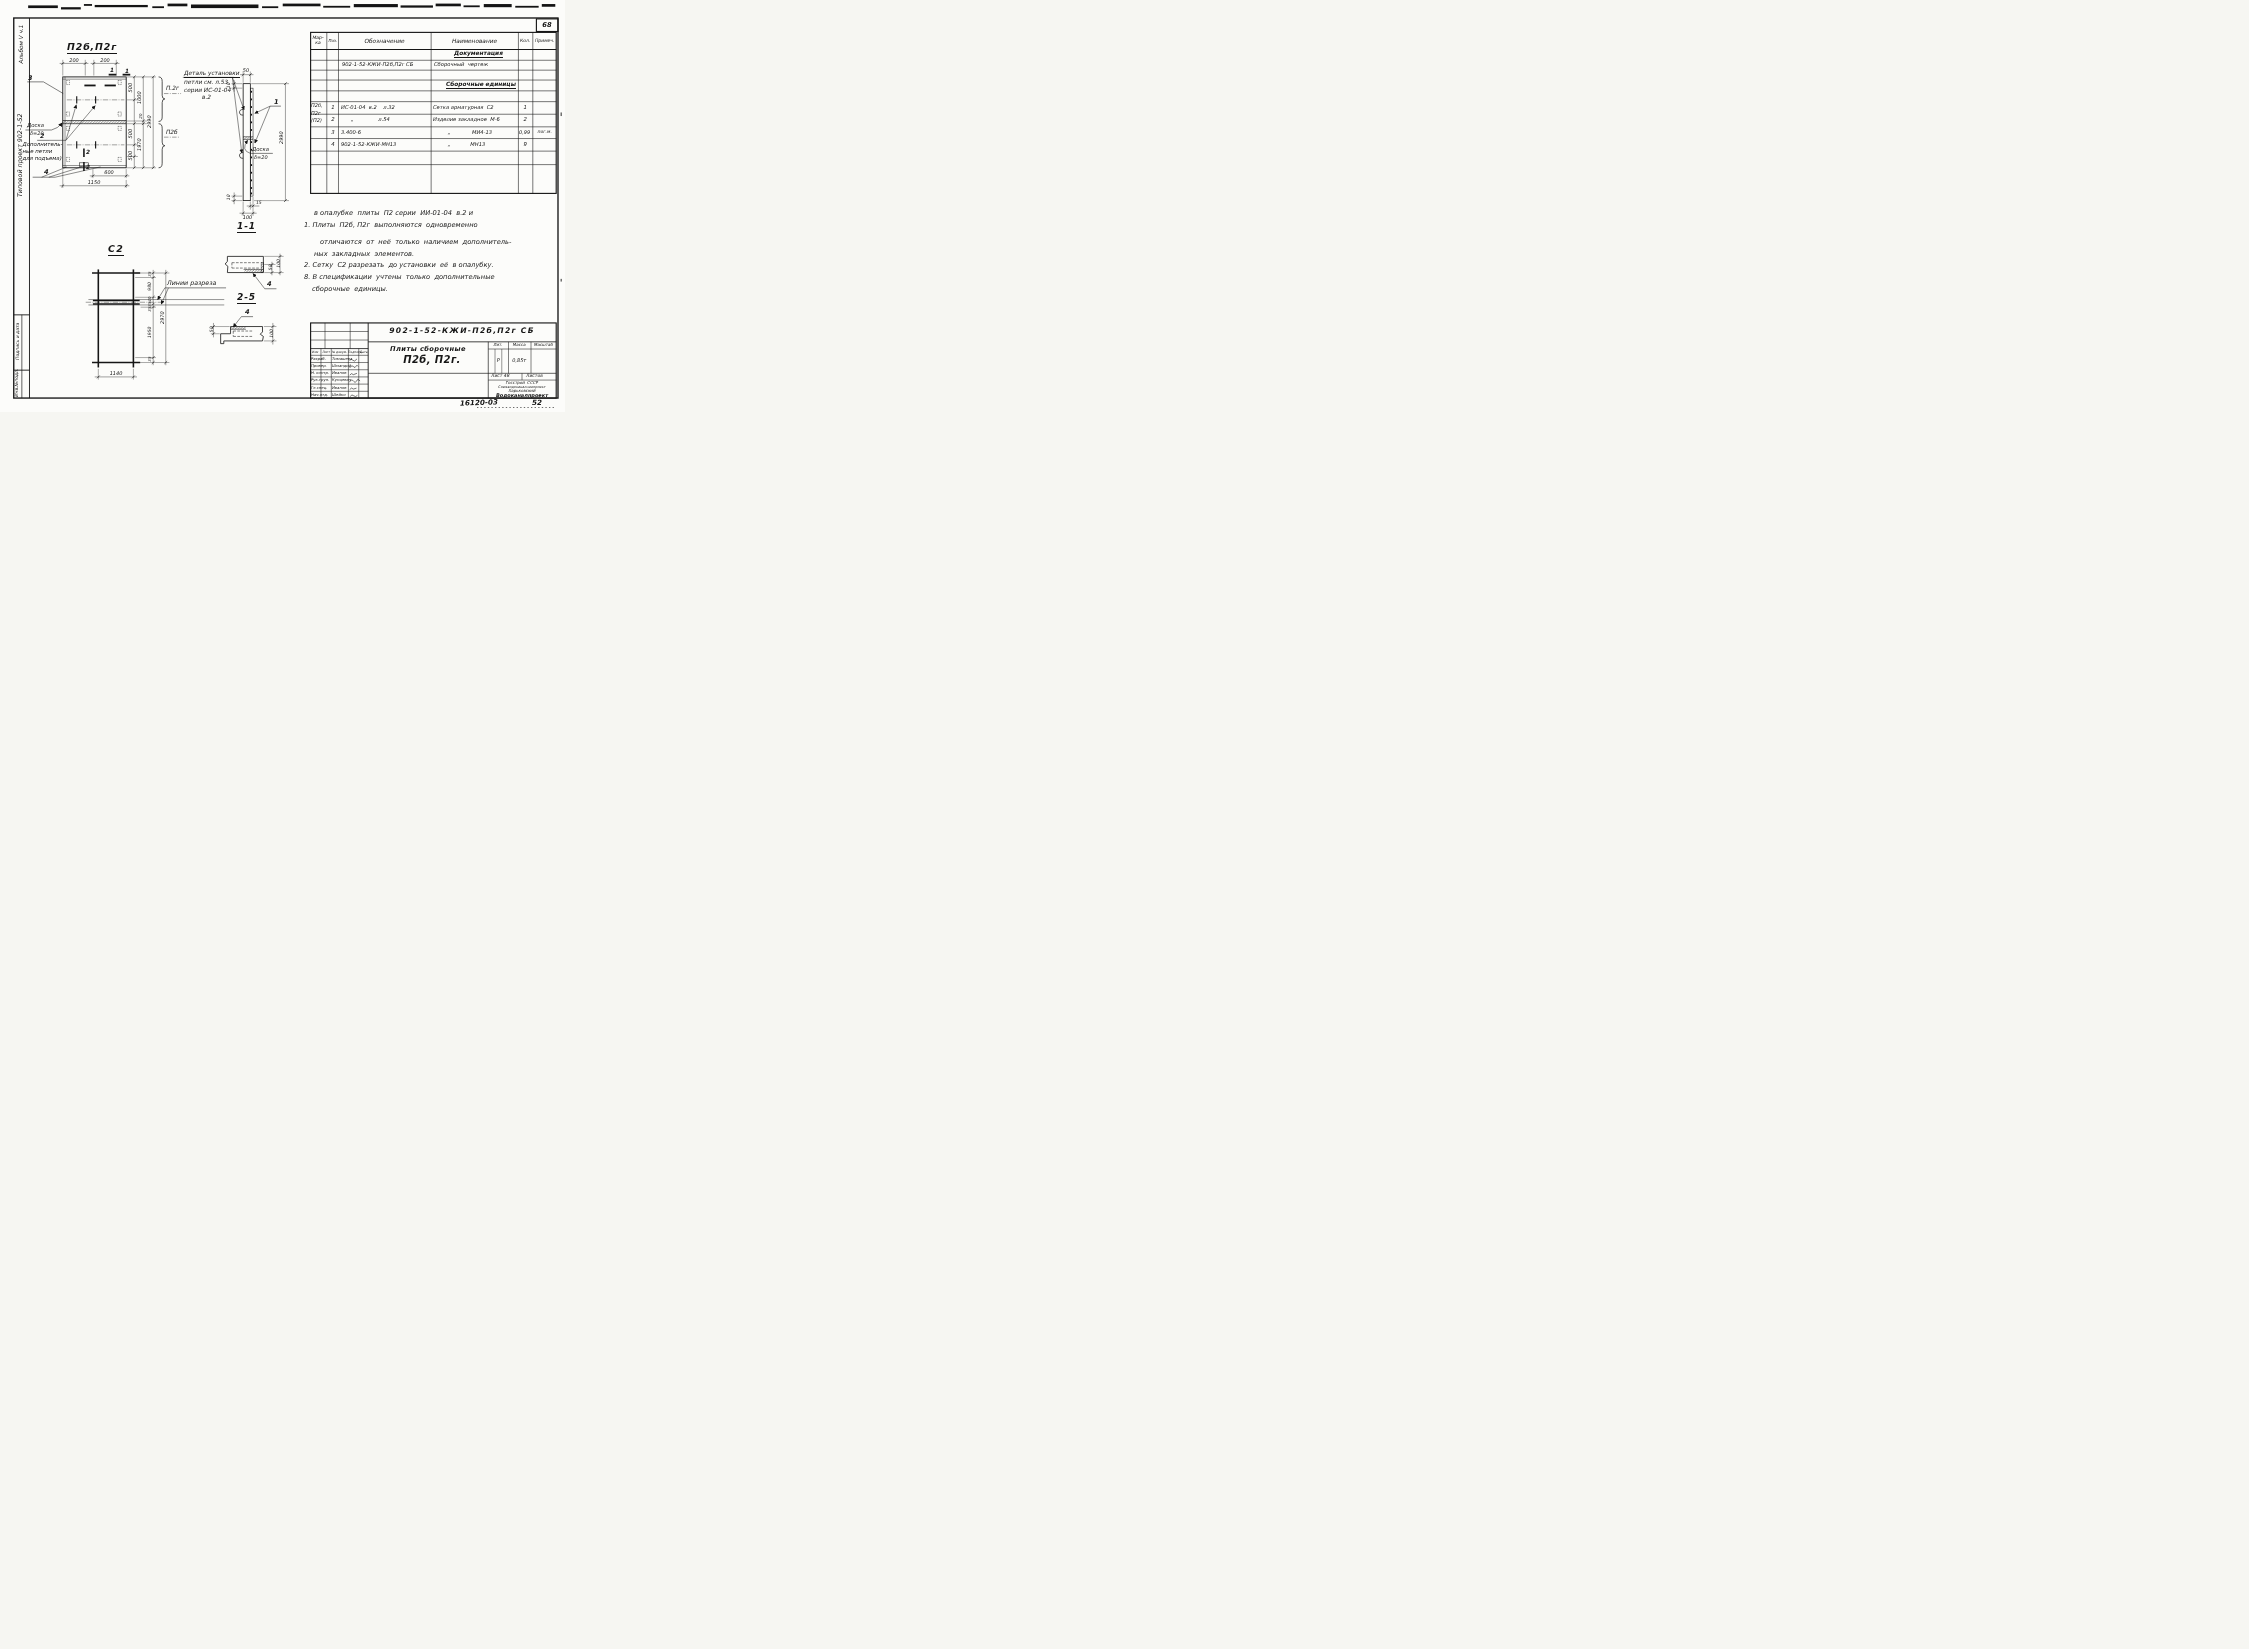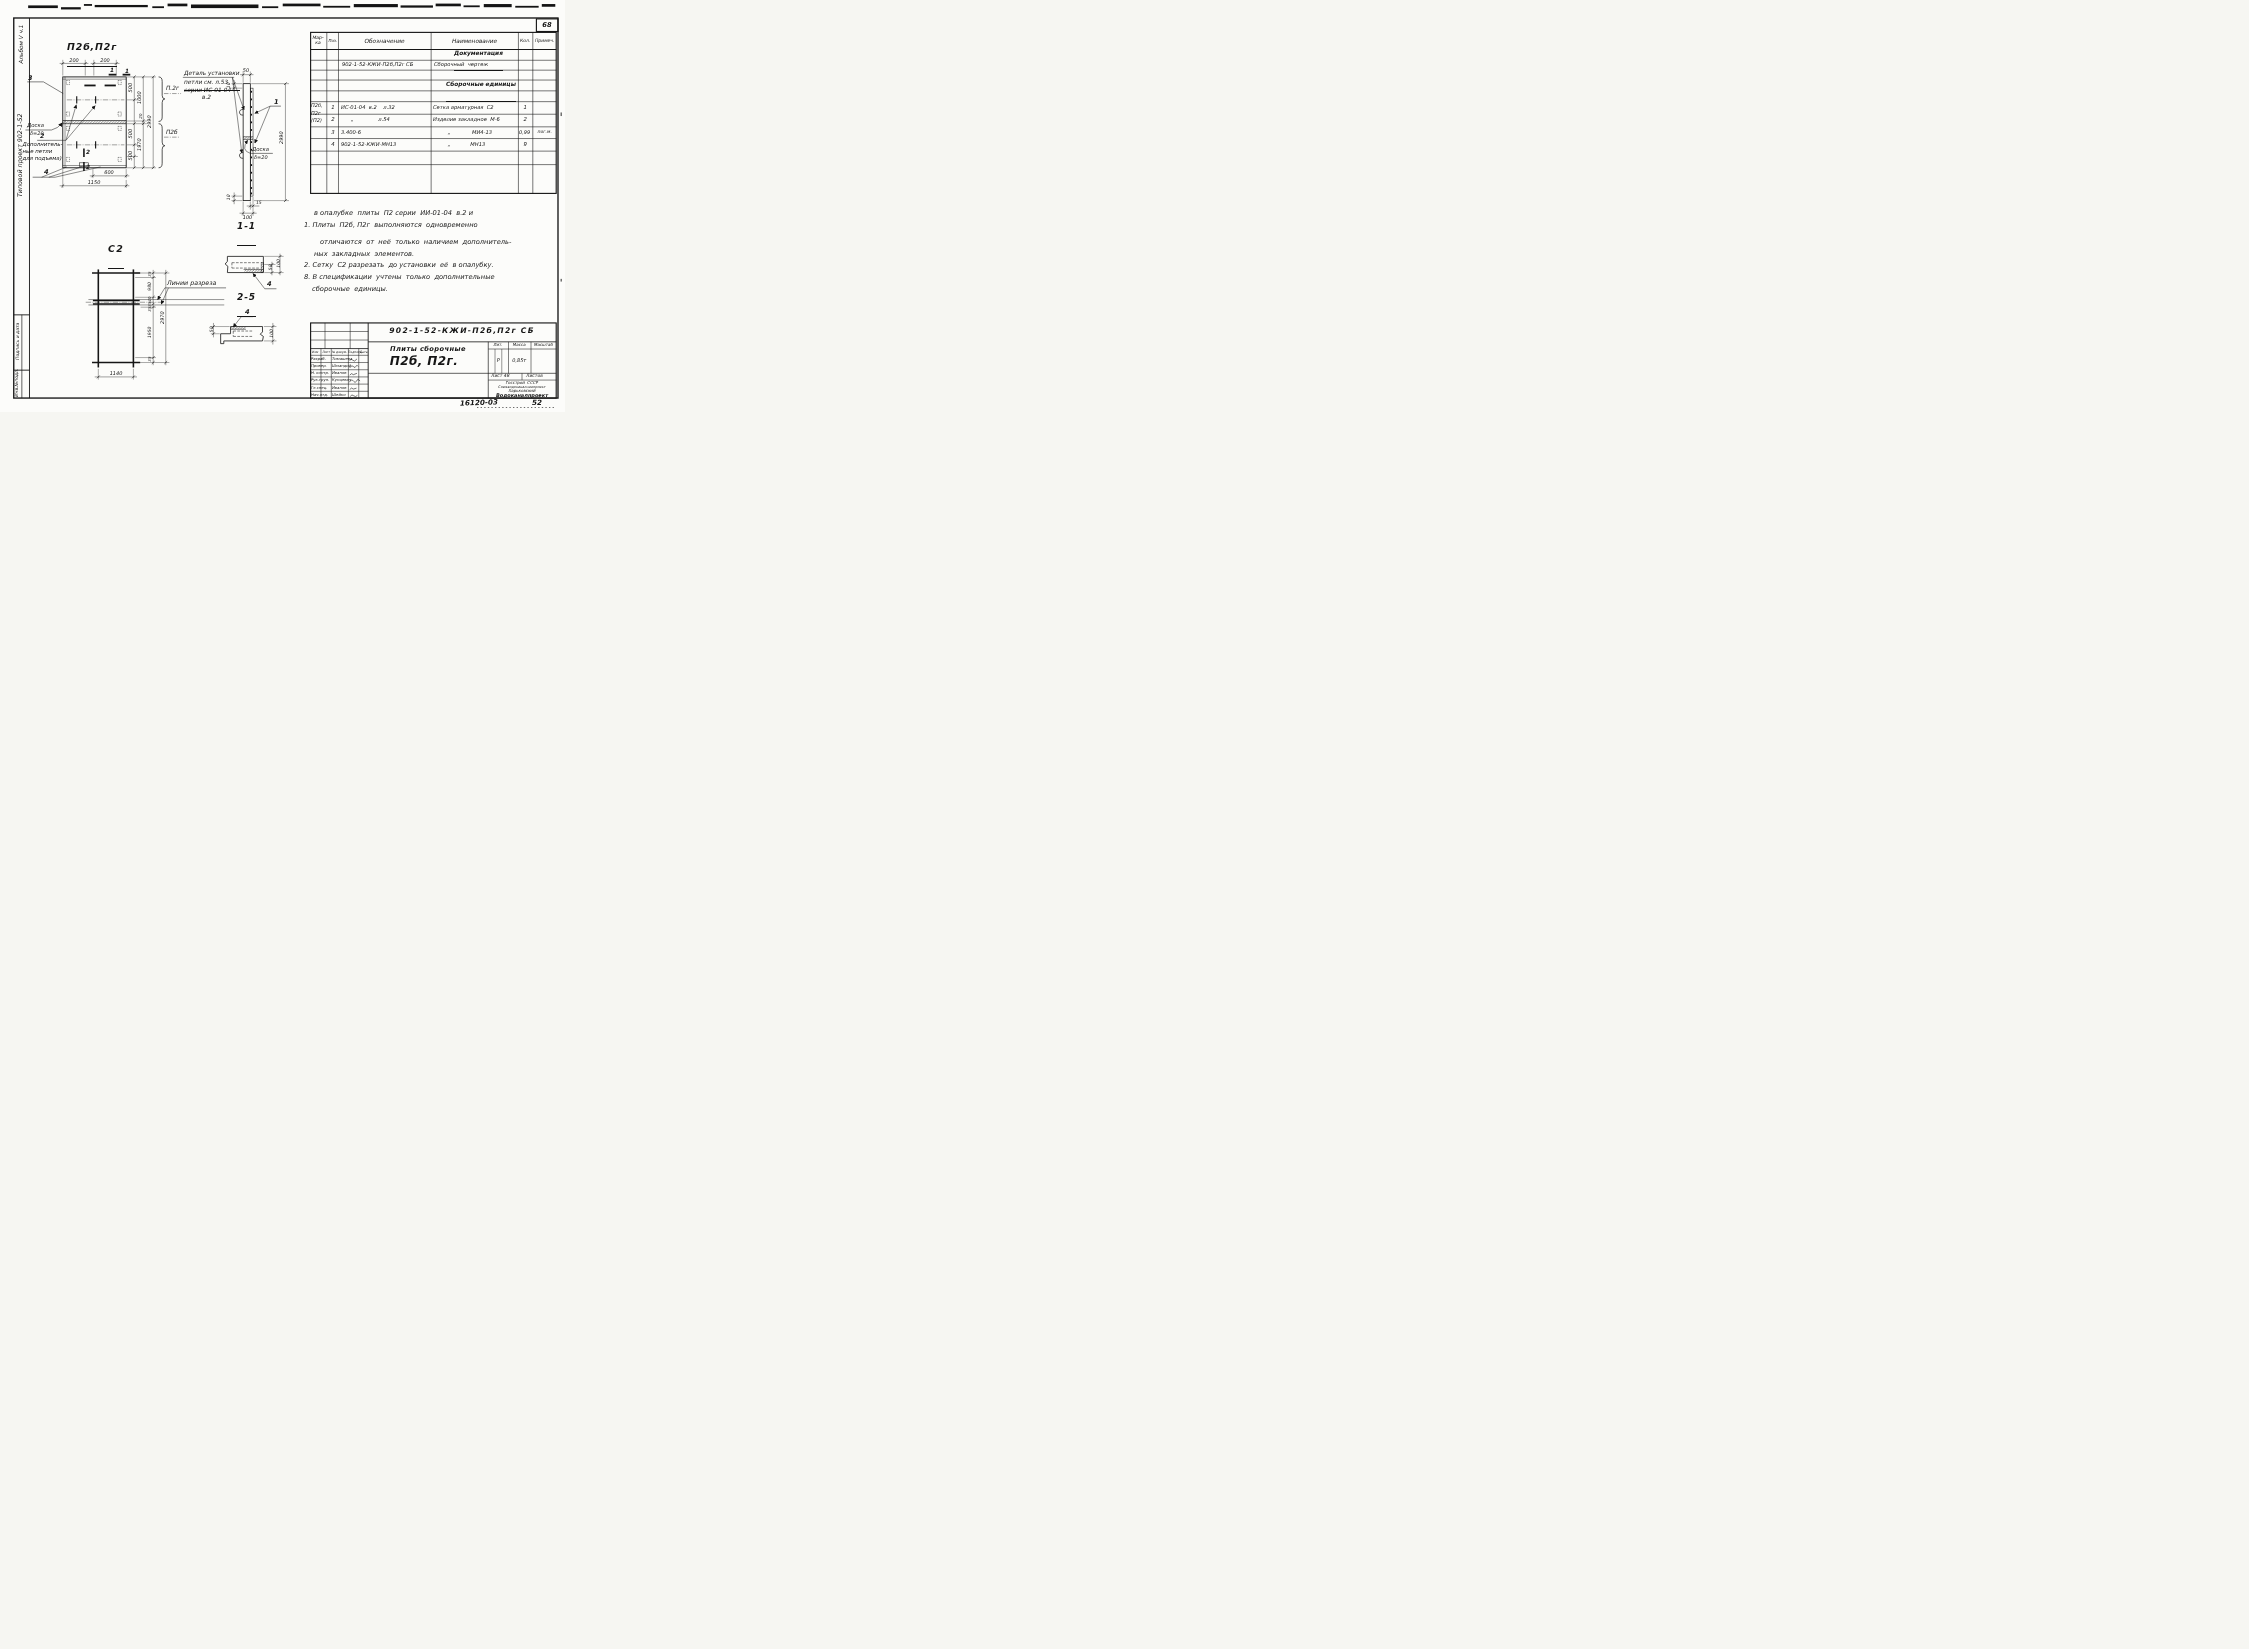--- a/index.html
+++ b/index.html
@@ -2,21 +2,21 @@
 <html style="font-size:7.2px"><head>
 <meta charset="utf-8">
 <style>
   html,body{margin:0;padding:0;background:#f6f6f2;}
   .sheet{position:relative;width:565px;height:412px;background:#fcfcfa;overflow:hidden;
          font-family:"DejaVu Sans",sans-serif;color:#161616;}
   .lbl{position:absolute;font-style:italic;white-space:pre;line-height:1.05;}
   .b{font-weight:bold;}
   .c{text-align:center;}
   .rot{transform:rotate(-90deg);transform-origin:center;}
-  .u{border-bottom:0.7px solid #161616;padding-bottom:14px;}
+  .u{border-bottom:0.7px solid #161616;padding-bottom:1px;}
   svg{position:absolute;left:0;top:0;}
   .ln{stroke:#161616;fill:none;}
 </style>
 </head>
 <body>
 
 <div class="sheet">
 
 <svg width="565" height="412" viewBox="0 0 1255 916">
   <defs>
@@ -450,21 +450,21 @@
 <div class="lbl" style="left:304px;top:216px;font-size:6.7px;margin-top:6px;">1. Плиты  П2б, П2г  выполняются  одновременно</div>
 <div class="lbl" style="left:314px;top:210px;font-size:6.7px;">в опалубке  плиты  П2 серии  ИИ-01-04  в.2 и</div>
 <div class="lbl" style="left:320px;top:239px;font-size:6.7px;">отличаются  от  неё  только  наличием  дополнитель-</div>
 <div class="lbl" style="left:314px;top:251px;font-size:6.7px;">ных  закладных  элементов.</div>
 <div class="lbl" style="left:304px;top:262px;font-size:6.7px;">2. Сетку  С2 разрезать  до установки  её  в опалубку.</div>
 <div class="lbl" style="left:304px;top:274px;font-size:6.7px;">8. В спецификации  учтены  только  дополнительные</div>
 <div class="lbl" style="left:312px;top:286px;font-size:6.7px;">сборочные  единицы.</div>
 
 <div class="lbl b c" style="left:368px;top:327px;width:188px;font-size:7.6px;letter-spacing:1.3px;">902-1-52-КЖИ-П2б,П2г СБ</div>
 <div class="lbl b c" style="left:368px;top:346px;width:120px;font-size:6.7px;letter-spacing:0.4px;">Плиты сборочные</div>
-<div class="lbl b c" style="left:368px;top:355px;width:112px;font-size:12px;letter-spacing:0.4px;">П2б, П2г.</div>
+<div class="lbl b c" style="left:376px;top:355px;width:112px;font-size:10px;letter-spacing:0.4px;">П2б, П2г.</div>
 <div class="lbl c" style="left:488px;top:343px;width:20px;font-size:4px;">Лит.</div>
 <div class="lbl c" style="left:508px;top:343px;width:22.5px;font-size:4px;">Масса</div>
 <div class="lbl c" style="left:531px;top:343px;width:25px;font-size:4px;">Масштаб</div>
 <div class="lbl c" style="left:495px;top:358px;width:6.7px;font-size:5px;">Р</div>
 <div class="lbl c" style="left:508px;top:358px;width:22.5px;font-size:5px;">0,85т</div>
 <div class="lbl" style="left:491px;top:374px;font-size:4.5px;">Лист 48</div>
 <div class="lbl" style="left:526px;top:374px;font-size:4.5px;">Листов</div>
 <div class="lbl c" style="left:488px;top:381px;width:68px;font-size:4px;">Госстрой  СССР</div>
 <div class="lbl c" style="left:488px;top:386px;width:68px;font-size:3.4px;">Союзводоканалниипроект</div>
 <div class="lbl c" style="left:488px;top:389px;width:68px;font-size:4px;">Харьковский</div>

